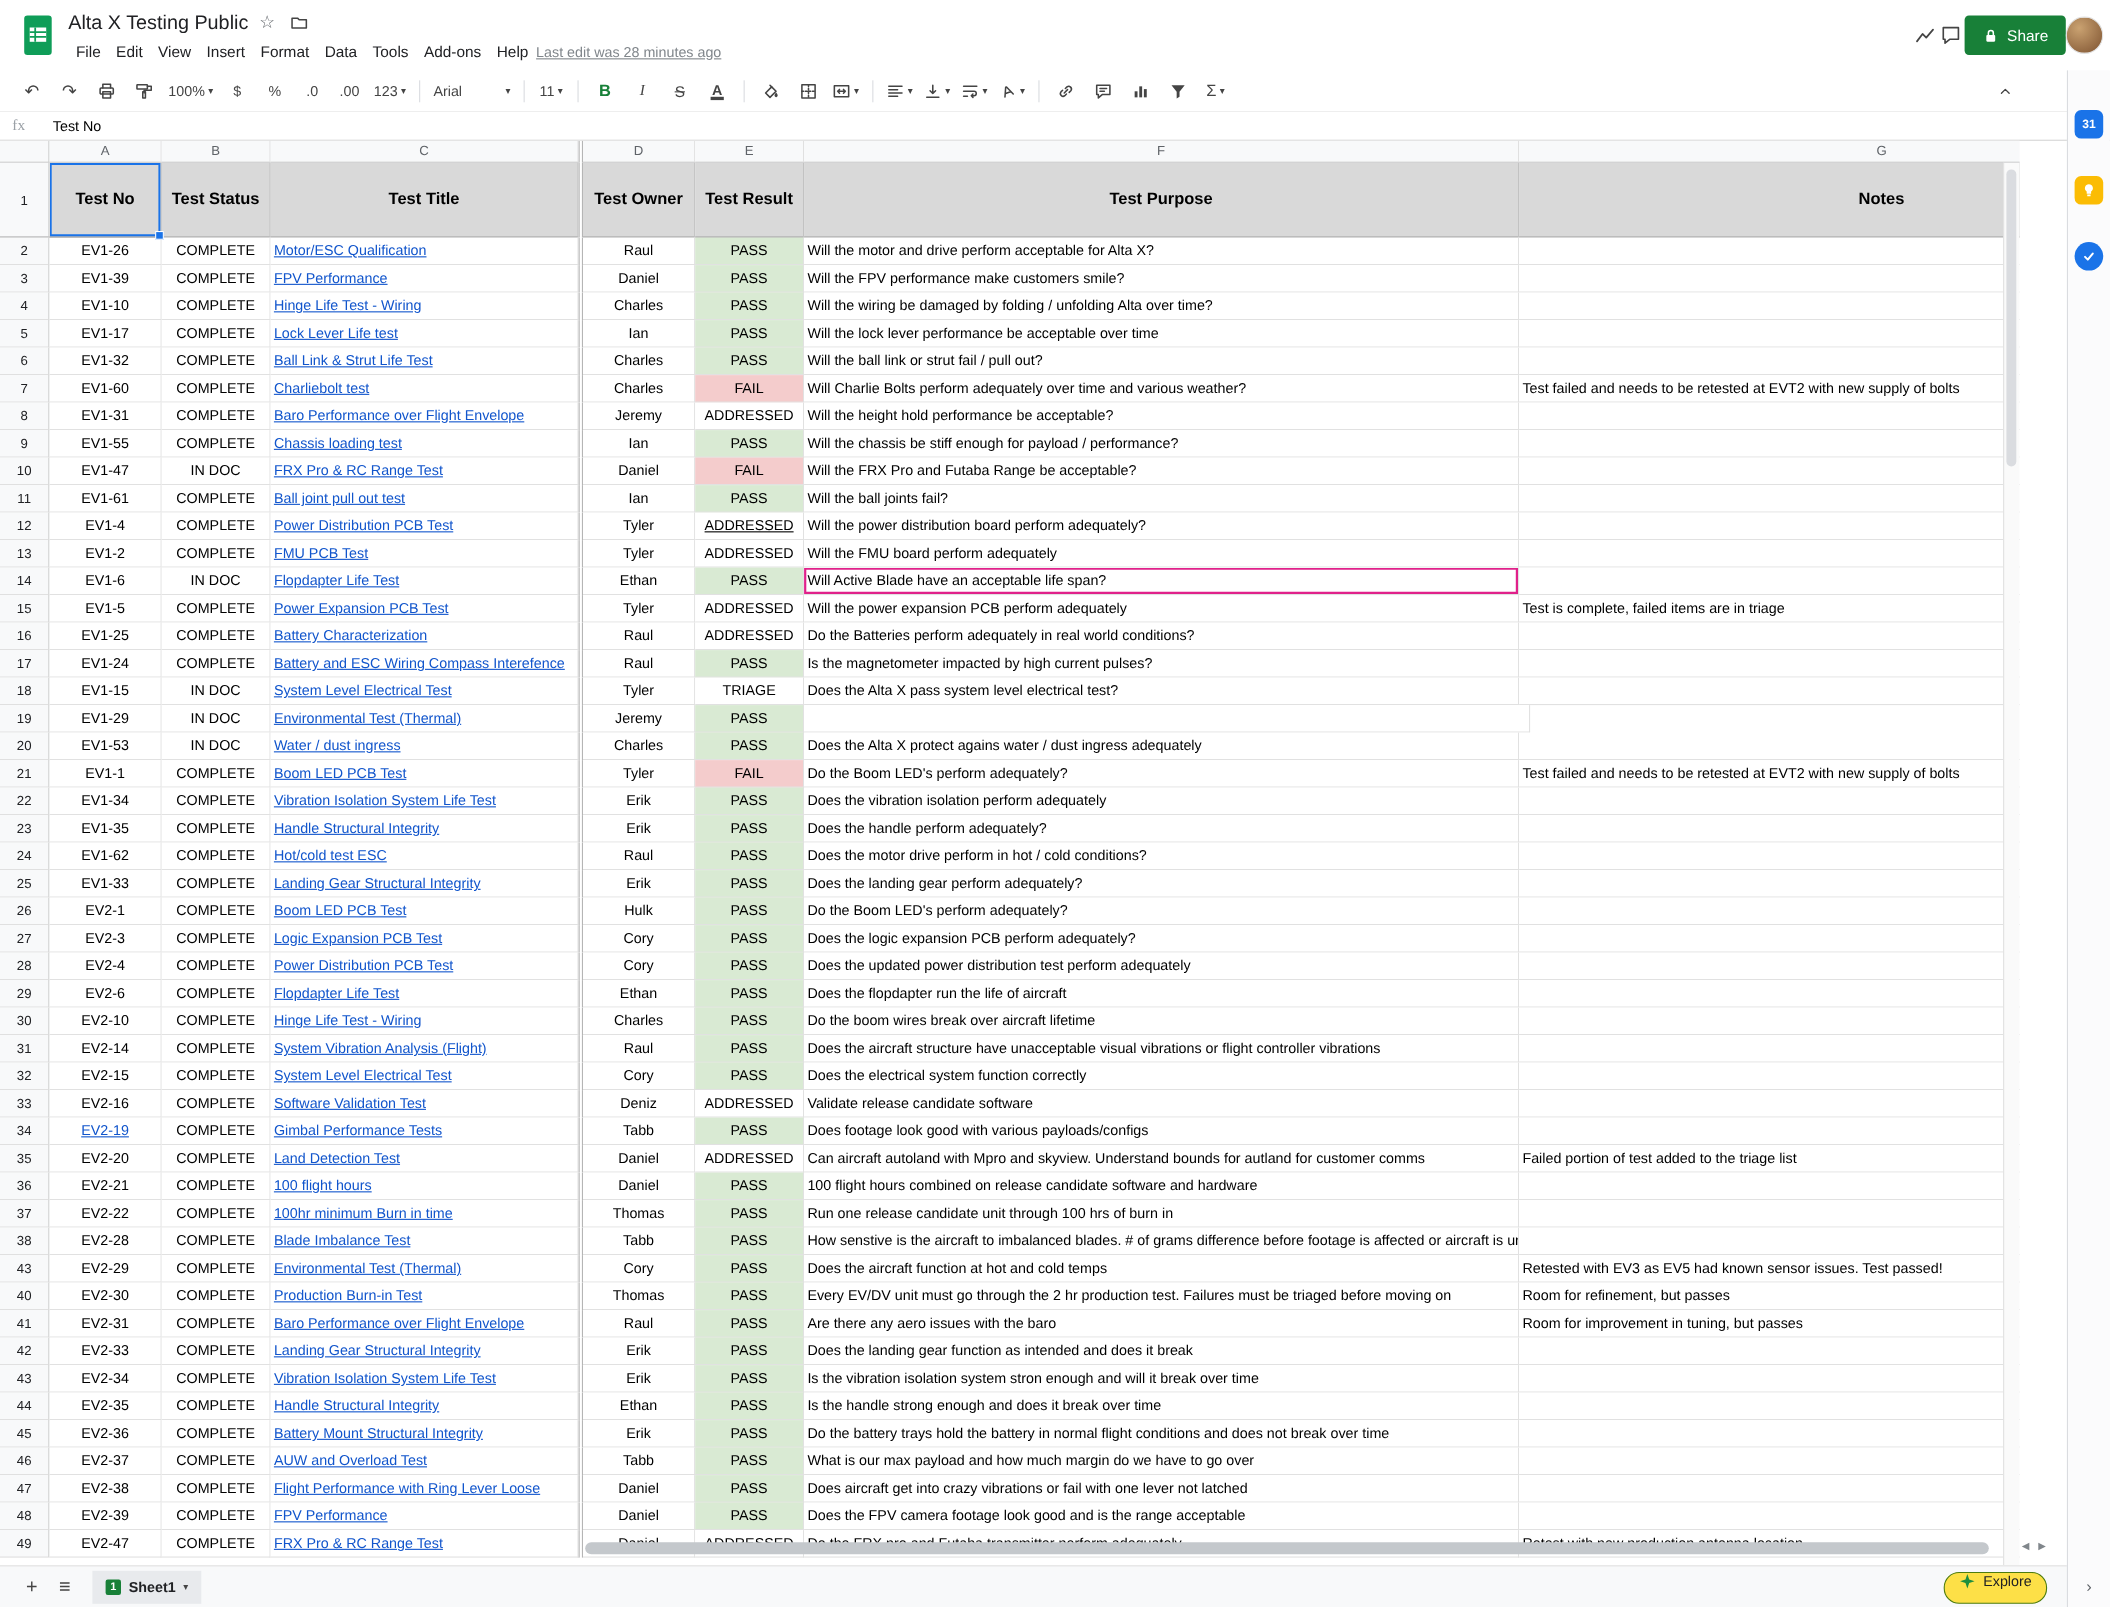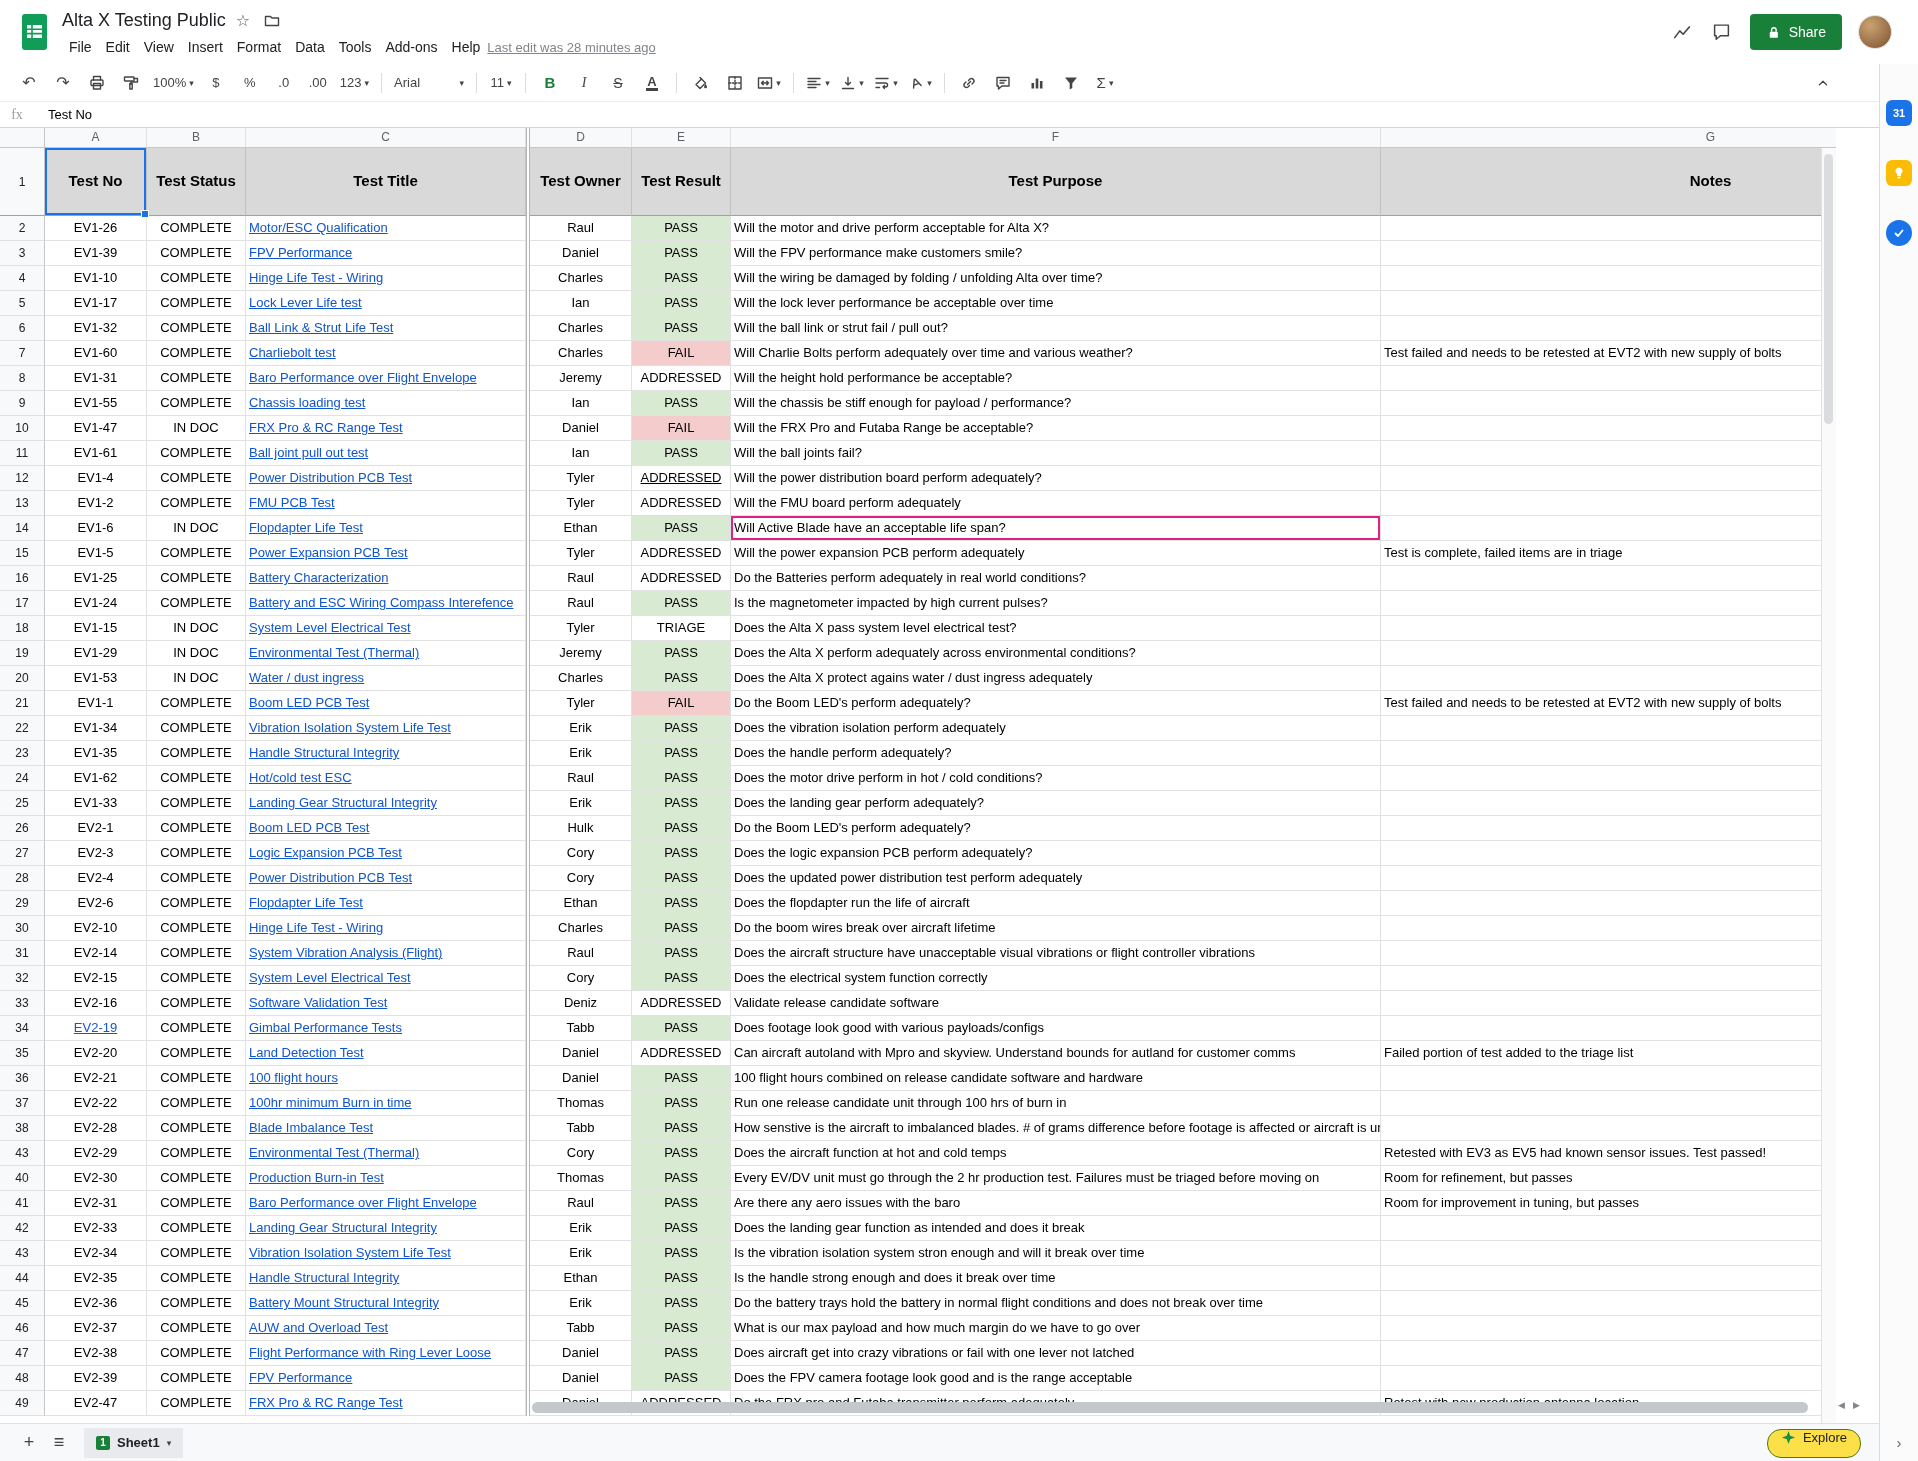--- a/index.html
+++ b/index.html
@@ -11,21 +11,21 @@
   
   .titlebar{position:absolute;top:0;left:0;width:1918px;height:64px;display:flex;background:#fff}
   .logo{width:40px;height:40px;margin:12px 8px 0 14px;flex:none}
   .tb-main{flex:1;padding-top:7px;min-width:0}
   .title-row{display:flex;align-items:center;gap:10px;height:27px}
   .doc-title{font-size:18px;color:#202124}
   .star{font-size:16px;color:#5f6368;line-height:1}
   .menu-row{display:flex;align-items:center;height:26px}
   .menu-item{font-size:14px;color:#202124;padding:2px 7px;border-radius:3px;cursor:default}
   .last-edit{font-size:13px;color:#80868b;text-decoration:underline;}
-  .tb-right{display:flex;align-items:center;gap:16px;padding-right:26px;flex:none}
+  .tb-right{display:flex;align-items:center;gap:0;padding-right:6px;flex:none}
   .icon-btn{width:24px;height:24px;display:flex;align-items:center;justify-content:center}
   .share-btn{background:var(--share-button,#188038);color:#fff;border:none;border-radius:4px;height:36px;
              padding:0 16px;font-size:14px;font-family:inherit;display:flex;align-items:center;gap:8px;cursor:pointer}
   .avatar{width:32px;height:32px;border-radius:50%;flex:none;
           background:radial-gradient(circle at 35% 30%,#caa271,#7d5230);border:1px solid #e0e0e0}
 
   
   .toolbar{position:absolute;top:64px;left:0;width:1918px;height:38px;display:flex;align-items:center;
            padding-left:12px;box-sizing:border-box;background:#fff;border-bottom:1px solid #ededed}
   .tbtn{min-width:24px;height:26px;display:flex;align-items:center;justify-content:center;gap:3px;
@@ -506,21 +506,20 @@
         <div class="cell w-g"></div>
       </div>
       <div class="row">
         <div class="cnum">19</div>
         <div class="cell w-a ta-c">EV1-29</div>
         <div class="cell w-b ta-c">IN DOC</div>
         <div class="cell w-c"><span class="link">Environmental Test (Thermal)</span></div>
         <div class="fdiv"></div>
         <div class="cell w-d ta-c">Jeremy</div>
         <div class="cell w-e ta-c res-pass">PASS</div>
-        <div class="cell w-f">Does the Alta X perform adequately across environmental conditions?</div>
         <div class="cell w-g"></div>
       </div>
       <div class="row">
         <div class="cnum">20</div>
         <div class="cell w-a ta-c">EV1-53</div>
         <div class="cell w-b ta-c">IN DOC</div>
         <div class="cell w-c"><span class="link">Water / dust ingress</span></div>
         <div class="fdiv"></div>
         <div class="cell w-d ta-c">Charles</div>
         <div class="cell w-e ta-c res-pass">PASS</div>

